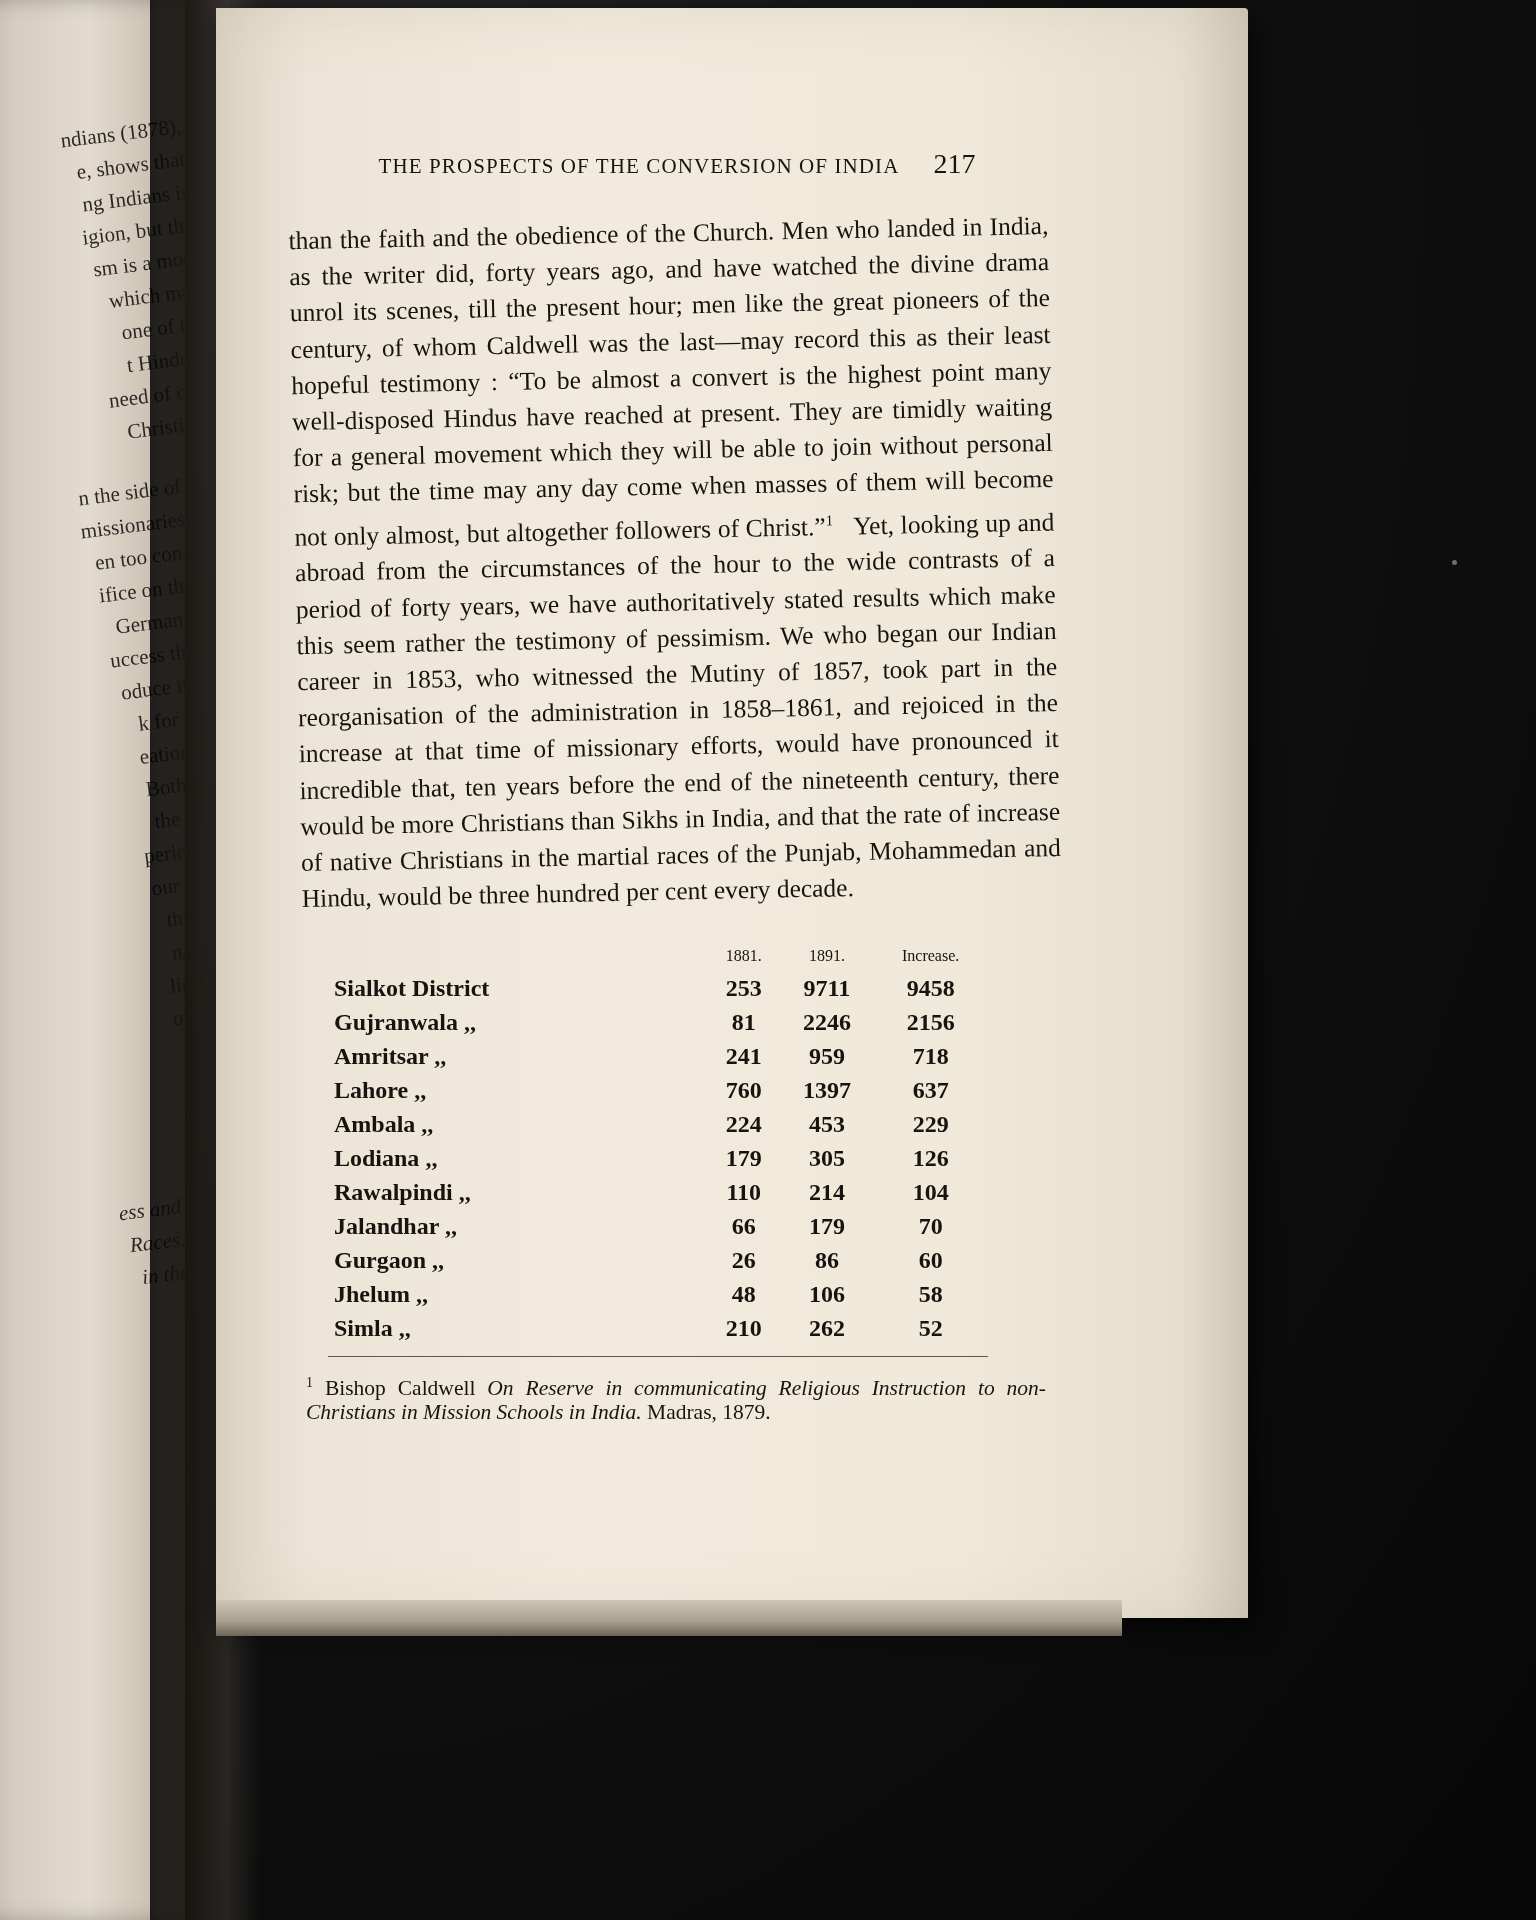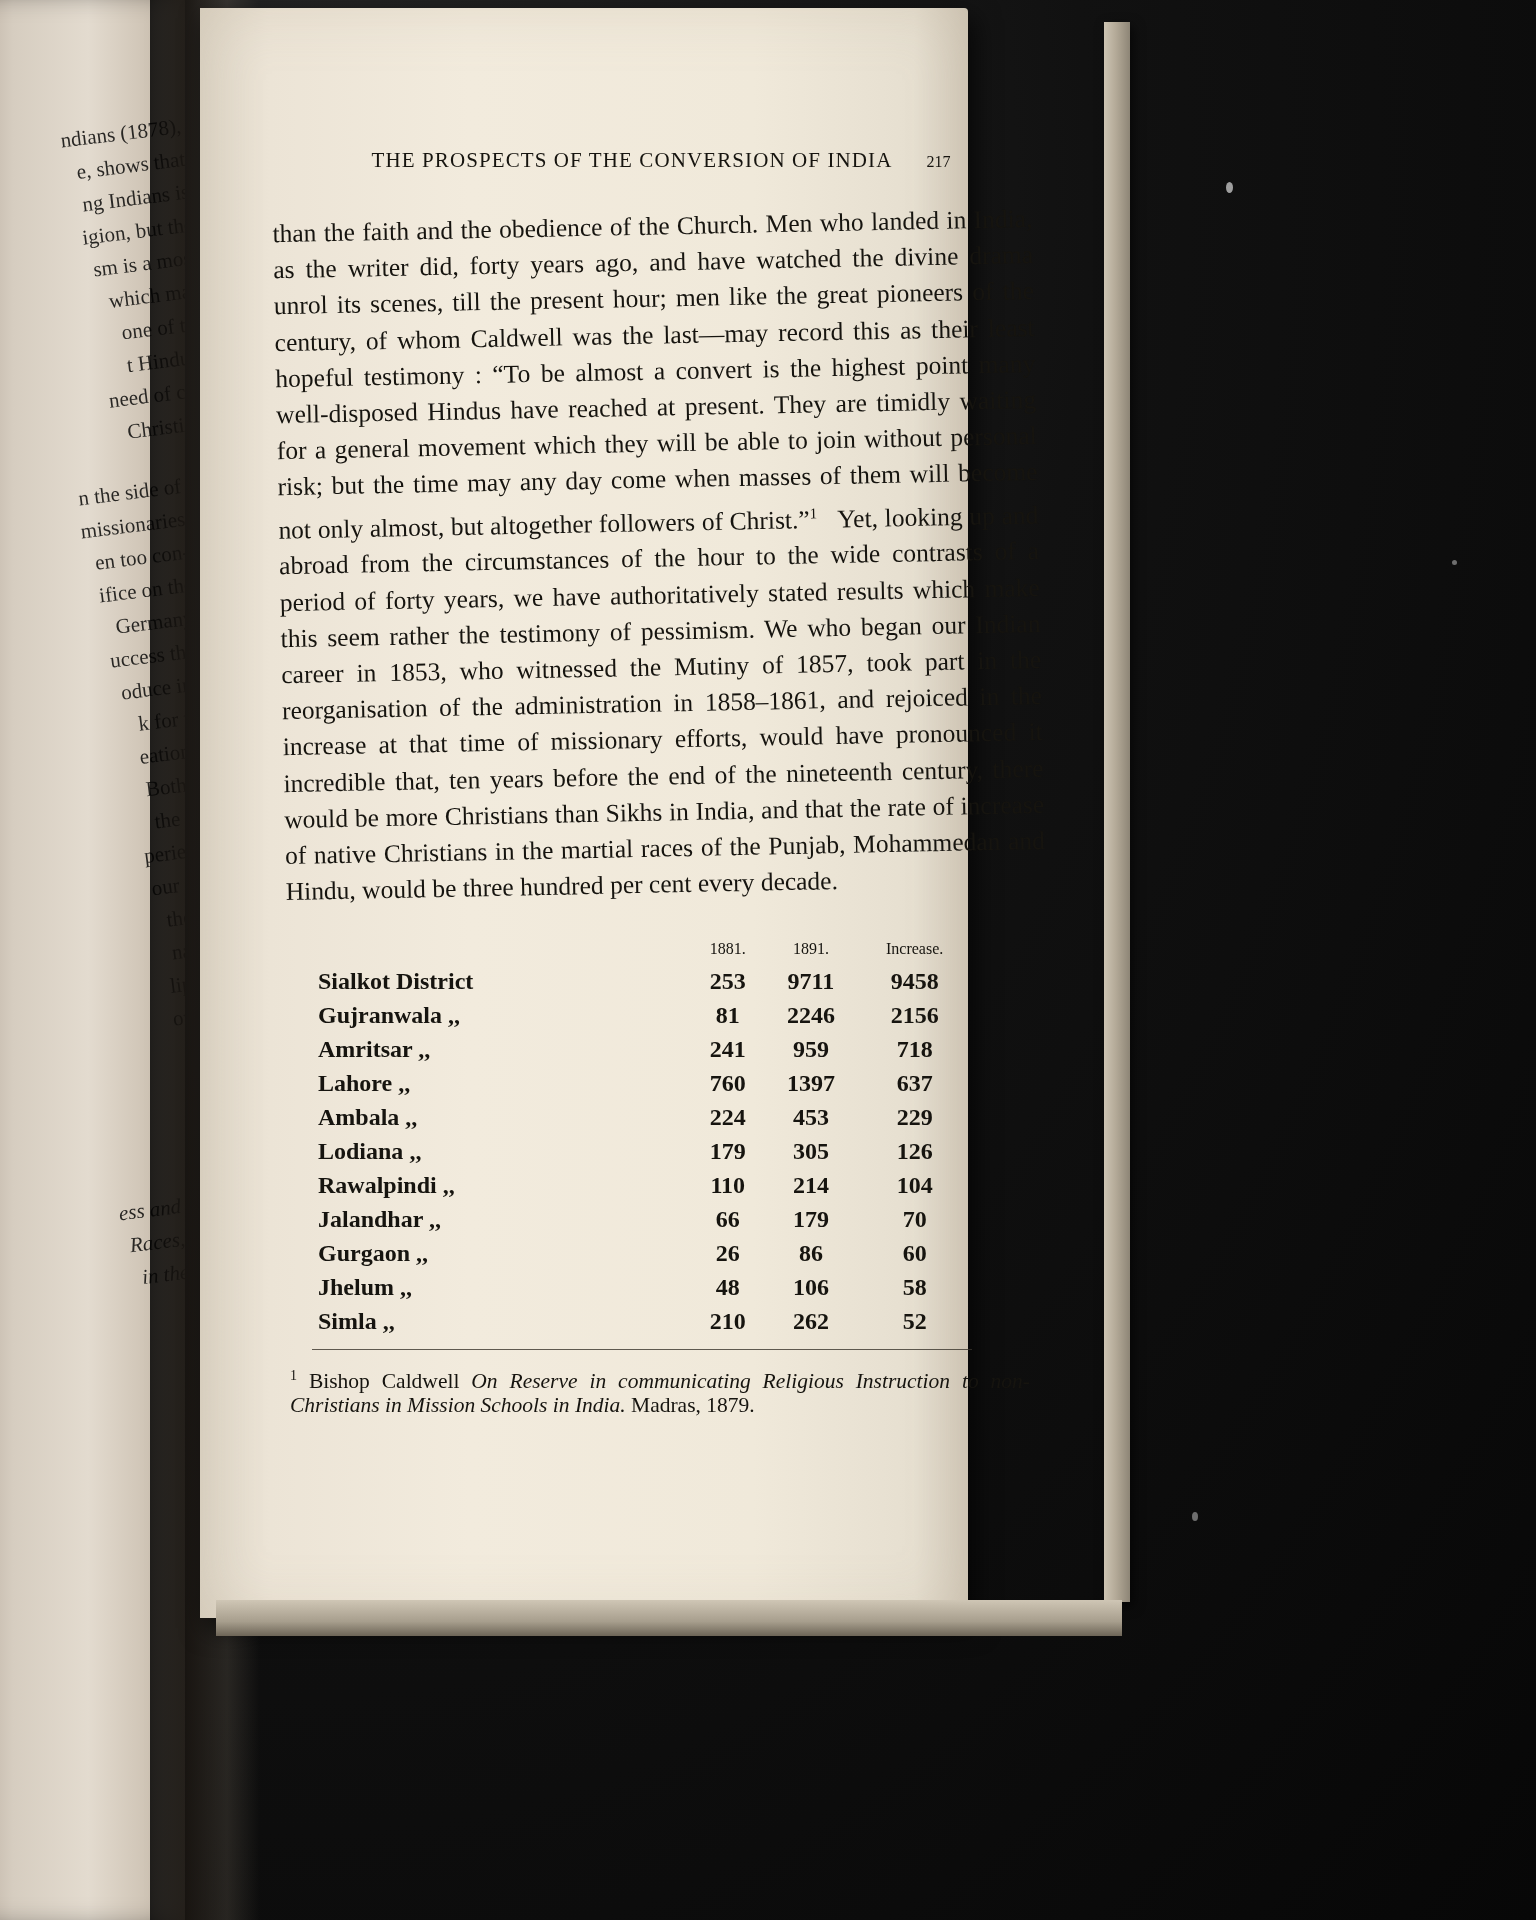--- a/index.html
+++ b/index.html
@@ -70,23 +70,23 @@
     top: 0;
     width: 110px;
     height: 1920px;
     background: linear-gradient(90deg, rgba(0,0,0,.85) 0%, rgba(30,25,20,.75) 35%, rgba(120,110,95,.25) 70%, rgba(0,0,0,0) 100%);
     pointer-events: none;
   }
 
   
   .right-page {
     position: absolute;
-    left: 200px;
+    left: 216px;
     top: 8px;
-    width: 768px;
+    width: 1032px;
     height: 1610px;
     background:
       linear-gradient(90deg, #ddd5c6 0%, #ece4d6 9%, #f2ebdd 35%, #f0e9da 72%, #e6dfd0 93%, #d2c9b9 100%);
     box-shadow: 6px 10px 26px rgba(0,0,0,.7), inset 0 0 60px rgba(180,165,140,.25);
     border-top-right-radius: 4px;
   }
   .page-edge {
     position: absolute;
     left: 1104px;
     top: 22px;
@@ -118,21 +118,21 @@
     justify-content: center;
     align-items: baseline;
     gap: 34px;
     font-size: 21px;
     letter-spacing: 1.1px;
     font-variant: small-caps;
     margin-bottom: 28px;
     padding-left: 18px;
   }
   .running-head .title { white-space: nowrap; }
-  .running-head .folio { font-size: 16px; letter-spacing: 0; }
+  .running-head .folio { font-size: 28px; letter-spacing: 0; }
 
   .body-text {
     font-size: 25.5px;
     line-height: 36.2px;
     text-align: justify;
     text-justify: inter-word;
     hyphens: manual;
   }
   .body-text p { margin: 0; }
   .body-text sup { font-size: 15px; vertical-align: super; }

